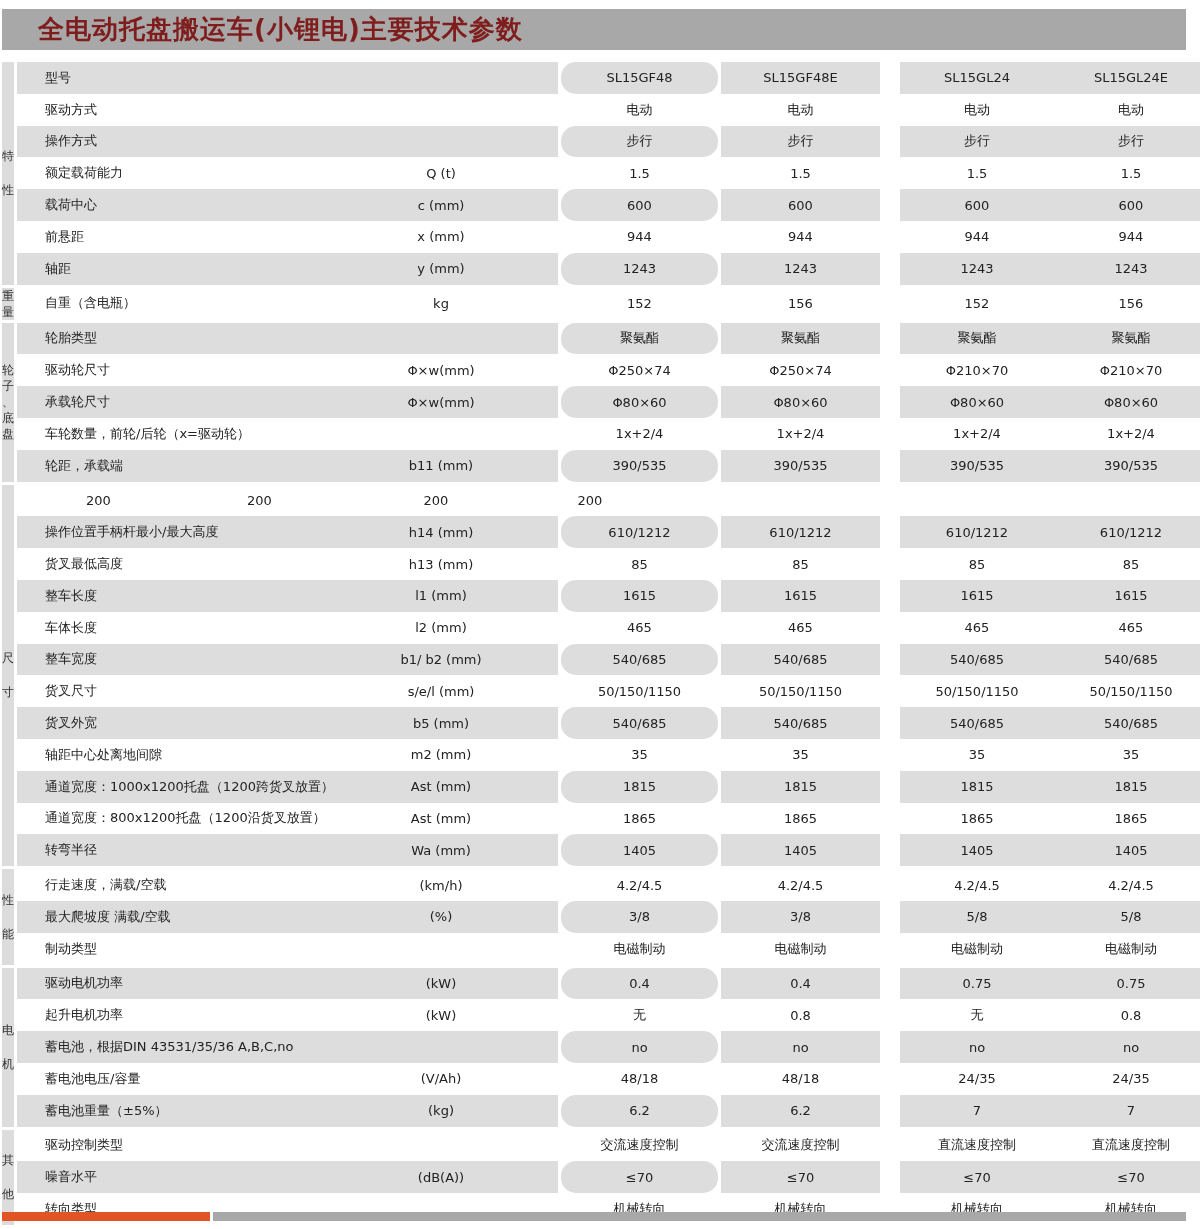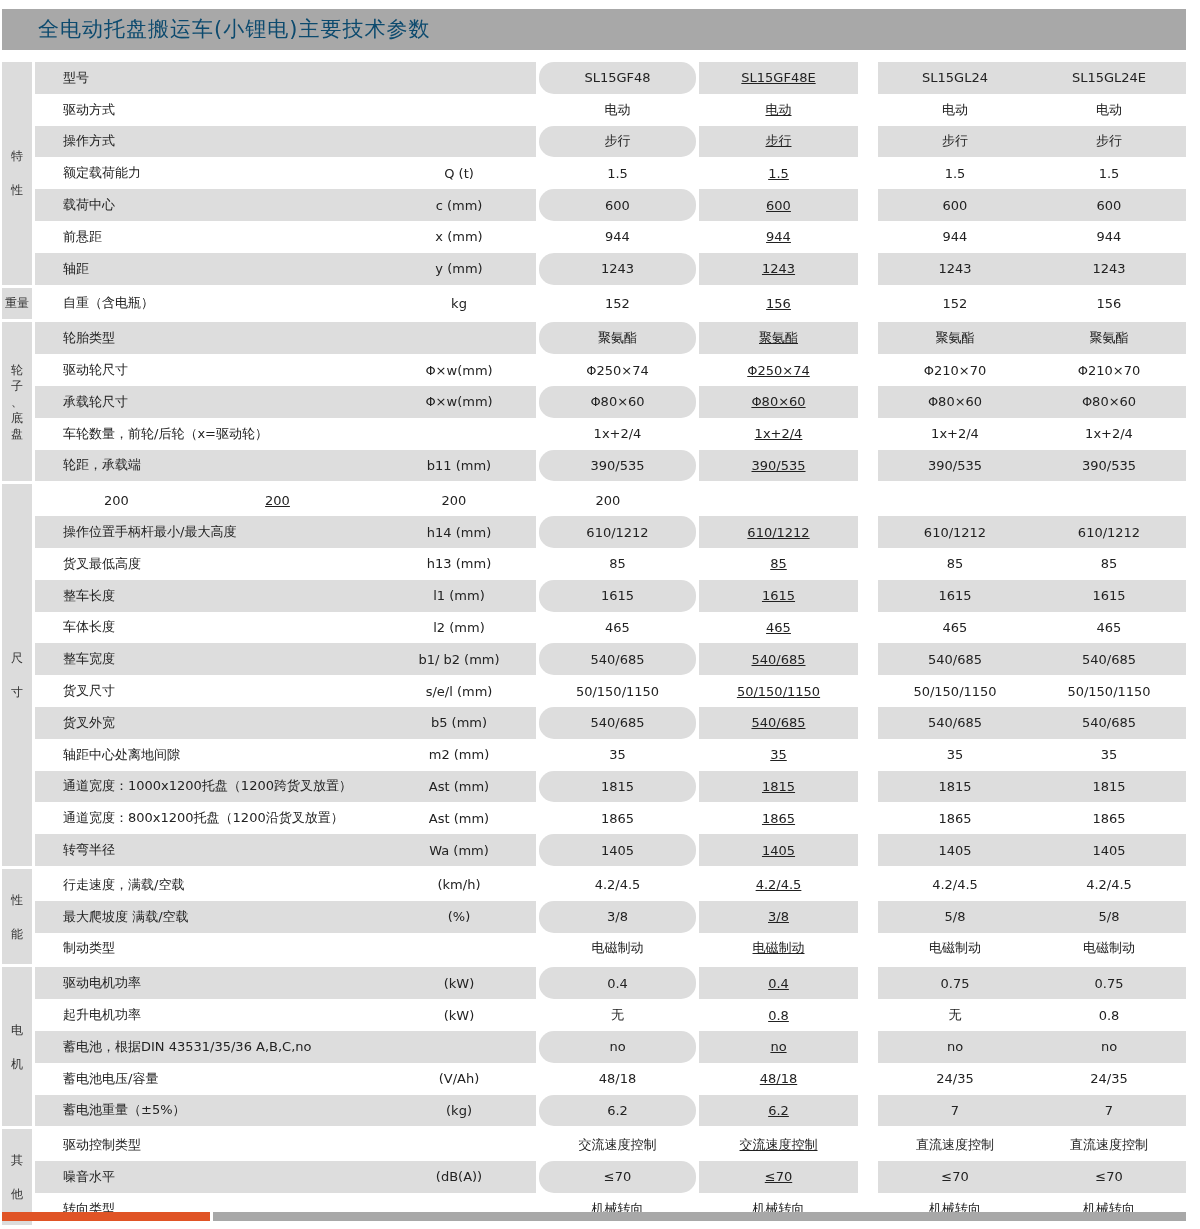--- a/index.html
+++ b/index.html
@@ -1,38 +1,38 @@
 <!DOCTYPE html>
 <html><head>
   <meta charset="utf-8">
   <style>
     html, body { margin: 0; padding: 0; background: #ffffff; }
     body { width: 1200px; height: 1229px; position: relative; overflow: hidden;
            font-family: "DejaVu Sans", "Liberation Sans", sans-serif; color: #222; }
     .title-bar { position: absolute; left: 2px; top: 9px; width: 1184px; height: 41px;
                  background: #a8a8a8; }
-    .title-text { position: absolute; left: 36px; top: 2px; font-size: 21px; font-weight: normal;
-                  color: #0c4a6e; line-height: 36px; letter-spacing: 1px; }
+    .title-text { position: absolute; left: 36px; top: 2px; font-size: 26px; font-weight: bold;
+                  color: #7f1d1d; line-height: 36px; letter-spacing: 1px; }
     .table { position: absolute; left: 2px; top: 62px; width: 1184px; }
     .group { display: flex; margin-bottom: 3px; }
     .cat { width: 35px; background: #dcdcdc; display: flex; flex-direction: column;
            align-items: center; justify-content: center; font-size: 12px; color: #333;
            margin-right: 3px; text-align: center; line-height: 16px; }
     .cat span { display: block; }
     .rows { flex: 1; }
     .row { display: flex; height: 31.8px; }
-    .row .param { width: 501px; display: flex; align-items: center; position: relative; }
+    .row .param { width: 541px; display: flex; align-items: center; position: relative; }
     .row .cell { display: flex; align-items: center; justify-content: center; font-size: 13px; }
     .row.gray .param, .row.gray .cell { background: #dddddd; }
     .label { position: absolute; left: 28px; font-size: 13px; color: #222; white-space: nowrap; }
     .unit { position: absolute; left: 424px; width: 0; display: flex; justify-content: center;
             font-size: 13px; white-space: nowrap; }
     .unit span { white-space: nowrap; }
     .c1 { width: 157px; margin-left: 3px; border-radius: 15px; }
-    .c2 { width: 159px; margin-left: 3px; text-decoration: underline; }
+    .c2 { width: 159px; margin-left: 3px; }
     .c3 { width: 154px; margin-left: 20px; }
     .c4 { width: 154px; margin-left: 0; }
     .footer-orange { position: absolute; left: 2px; top: 1212px; width: 208px; height: 9px; background: #e05426; }
     .footer-gray { position: absolute; left: 213px; top: 1212px; width: 973px; height: 9px; background: #a8a8a8; }
   </style>
 </head>
 <body>
 
 <div class="title-bar">
   <div class="title-text">全电动托盘搬运车(小锂电)主要技术参数</div>

